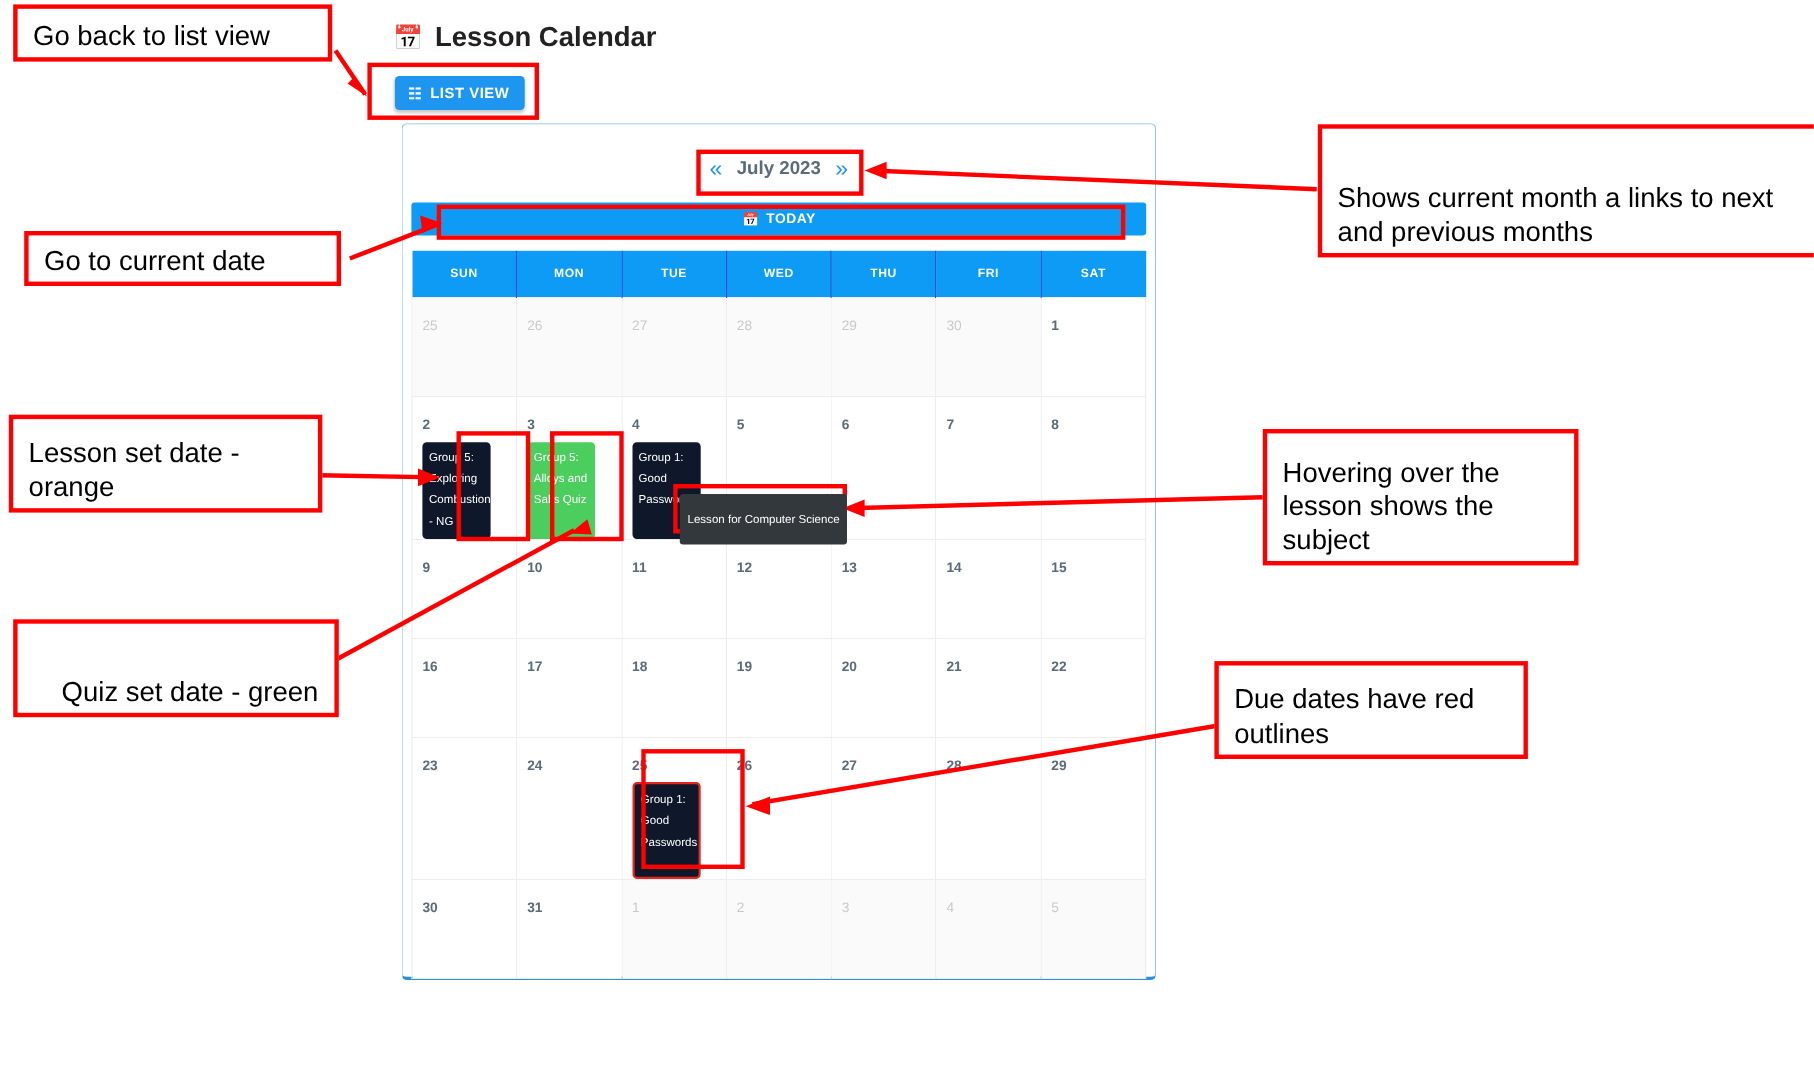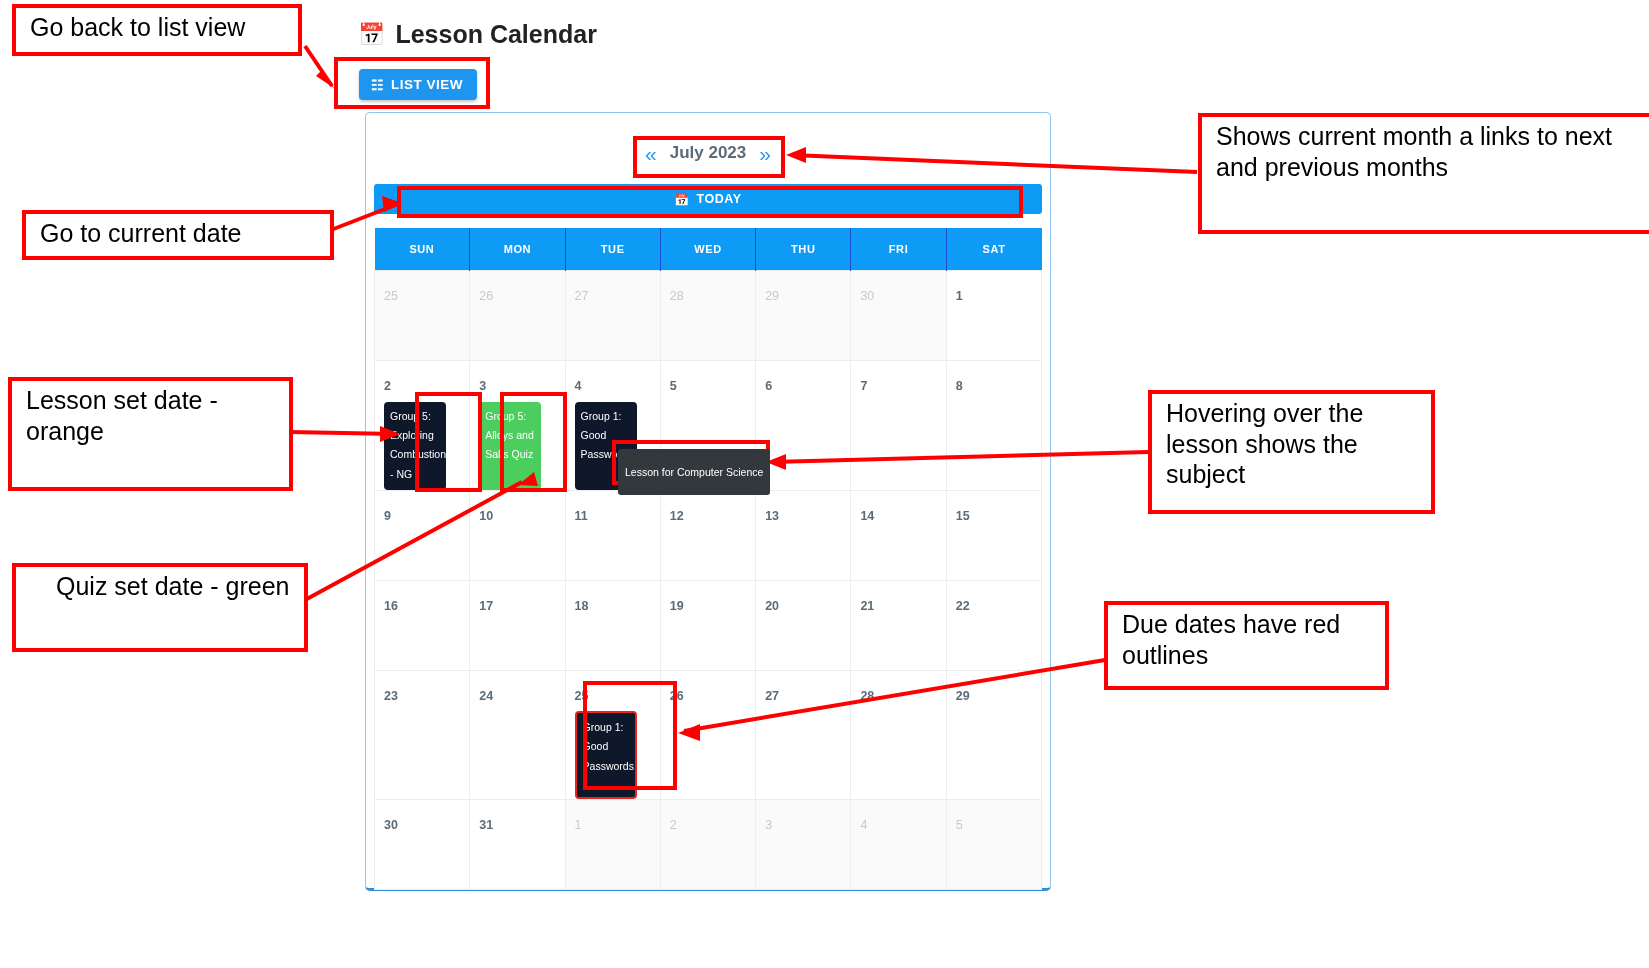--- a/index.html
+++ b/index.html
@@ -184,21 +184,21 @@
     z-index: 30;
   }
 
   
   .ann-box {
     position: absolute;
     border: 4px solid #ff0000;
     background: #ffffff;
     box-sizing: border-box;
     display: flex;
-    align-items: flex-start;
+    align-items: flex-end;
     padding: 4px 14px;
     font-size: 25px;
     color: #000000;
     line-height: 1.22;
     z-index: 20;
   }
   .ann-hl {
     position: absolute;
     border: 4px solid #ff0000;
     background: transparent;
@@ -428,29 +428,29 @@
   <div class="ann-hl" style="left:397px; top:186px; width:626px; height:32px;"></div>
   <div class="ann-hl" style="left:415px; top:392px; width:67px; height:100px;"></div>
   <div class="ann-hl" style="left:500px; top:392px; width:67px; height:100px;"></div>
   <div class="ann-hl" style="left:612px; top:440px; width:158px; height:45px;"></div>
   <div class="ann-hl" style="left:583px; top:681px; width:94px; height:109px;"></div>
 
   <div class="ann-box" style="left:12px; top:4px; width:290px; height:52px;">
     <span>Go back to list view</span>
   </div>
 
-  <div class="ann-box" style="left:22px; top:210px; width:312px; height:50px;">
+  <div class="ann-box" style="left:22px; top:210px; width:288px; height:50px;">
     <span>Go to current date</span>
   </div>
 
   <div class="ann-box" style="left:1198px; top:113px; width:460px; height:121px;">
     <span>Shows current month a links to next and previous months</span>
   </div>
 
-  <div class="ann-box" style="left:8px; top:377px; width:285px; height:114px;">
+  <div class="ann-box" style="left:8px; top:377px; width:285px; height:89px;">
     <span>Lesson set date - orange</span>
   </div>
 
   <div class="ann-box" style="left:12px; top:563px; width:296px; height:89px;padding-left:40px;">
     <span>Quiz set date - green</span>
   </div>
 
   <div class="ann-box" style="left:1148px; top:390px; width:287px; height:124px;">
     <span>Hovering over the lesson shows the subject</span>
   </div>

